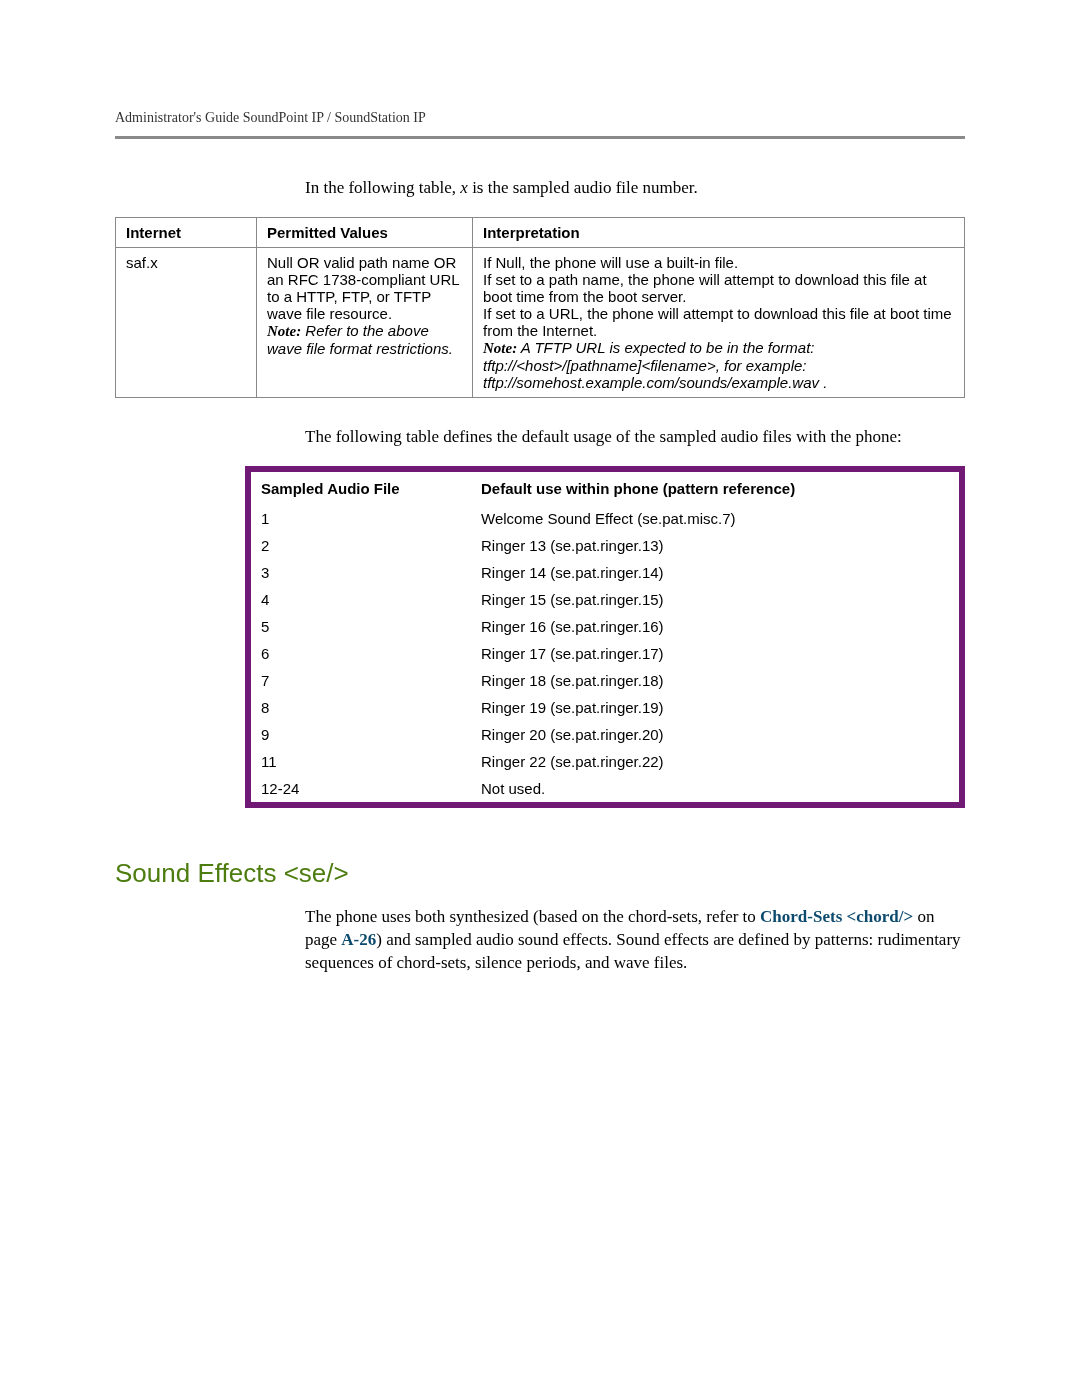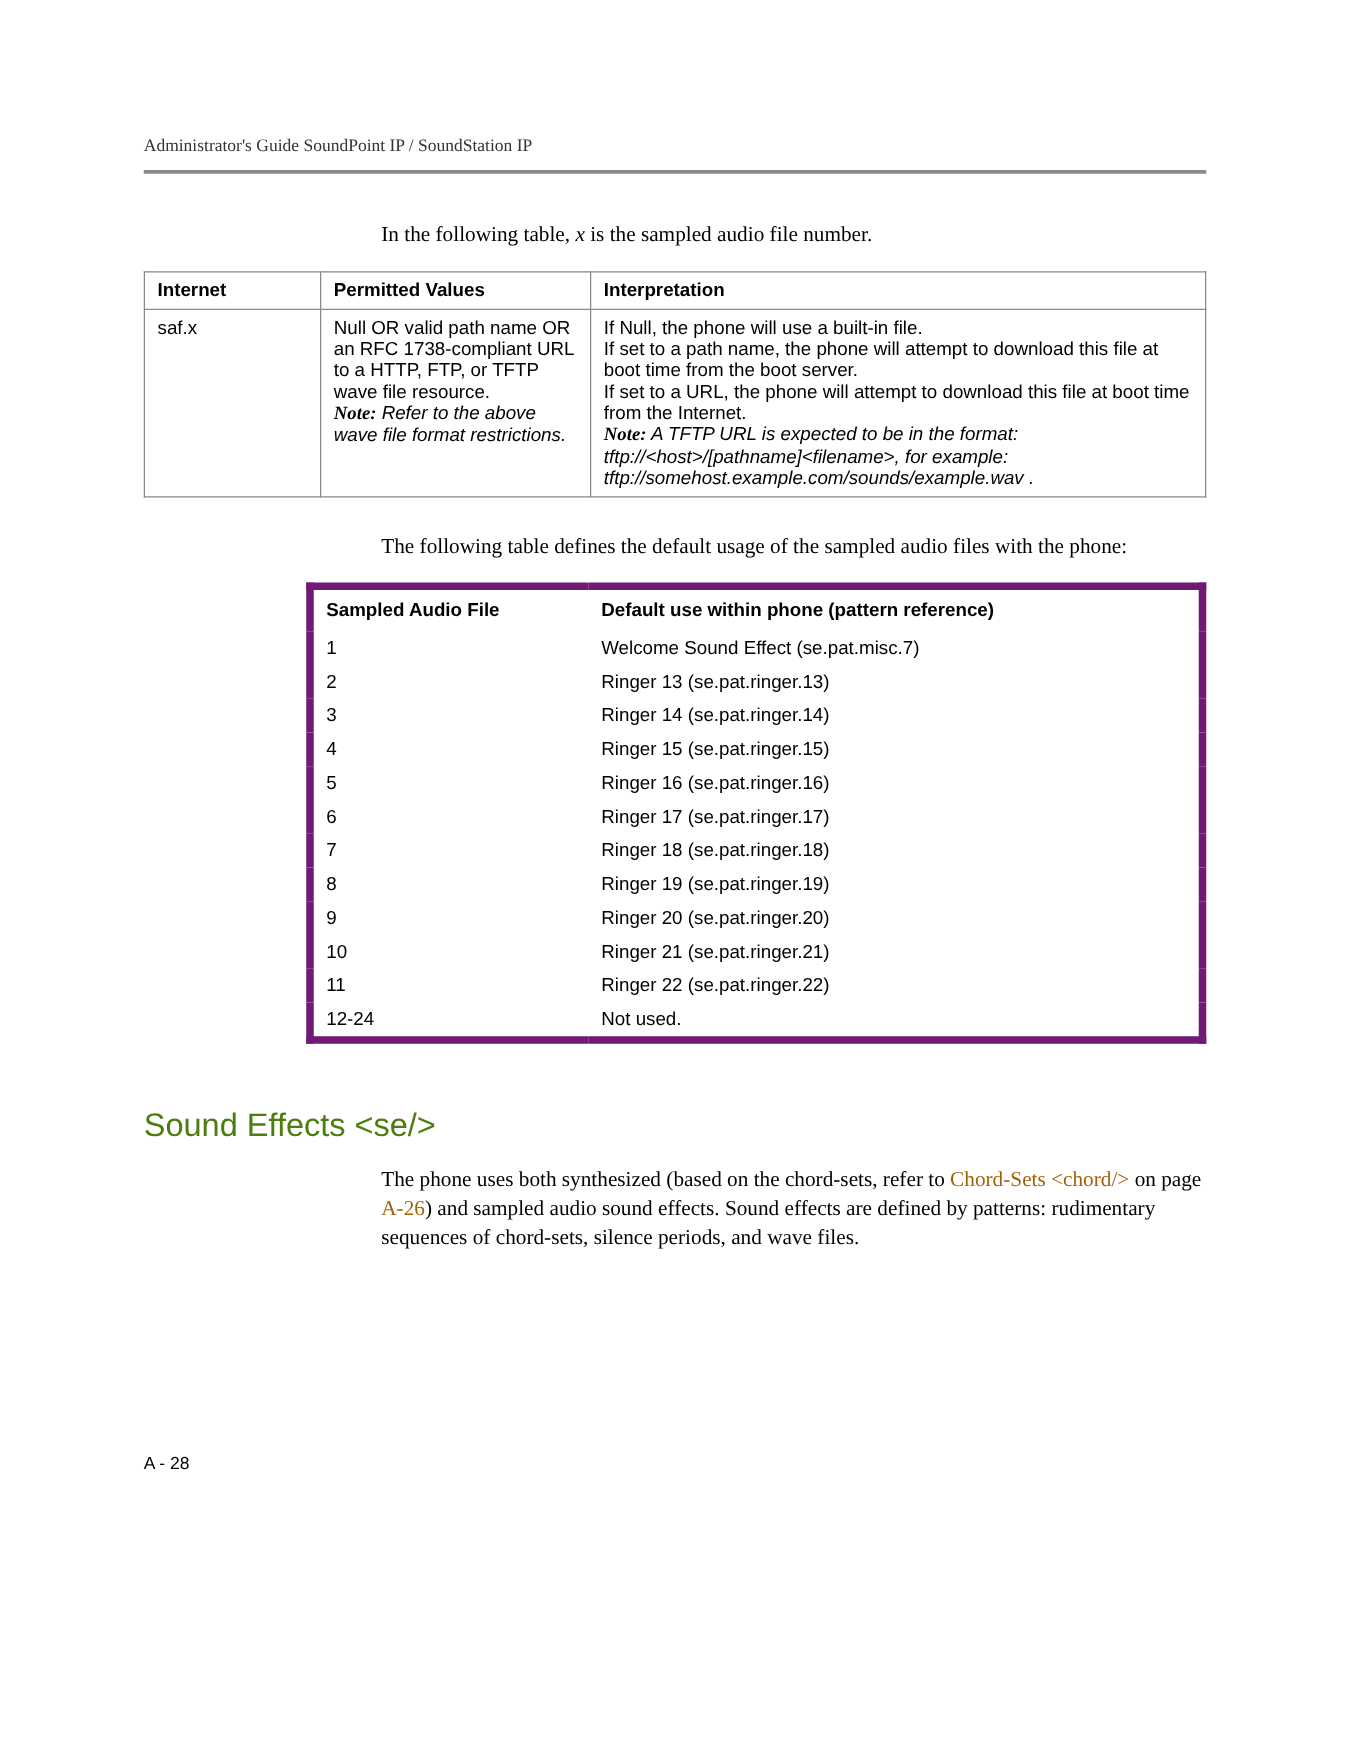--- a/index.html
+++ b/index.html
@@ -81,21 +81,21 @@
     color: #4d7c0f;
     font-size: 26px;
     margin: 0 0 14px 0;
   }
   .section-body {
     font-family: Georgia, 'Times New Roman', serif;
     font-size: 17px;
     margin-left: 190px;
     line-height: 1.35;
   }
-  .link { color: #a16207; }
+  .link { color: #0c4a6e; font-weight: bold; }
 
   .page-number {
     font-family: Arial, Helvetica, sans-serif;
     font-size: 14px;
     margin-top: 160px;
   }
 </style>
 </head>
 <body>
 
@@ -173,33 +173,28 @@
         </tr>
         <tr>
           <td class="usage-col1">8</td>
           <td>Ringer 19 (se.pat.ringer.19)</td>
         </tr>
         <tr>
           <td class="usage-col1">9</td>
           <td>Ringer 20 (se.pat.ringer.20)</td>
         </tr>
         <tr>
-          <td class="usage-col1">10</td>
-          <td>Ringer 21 (se.pat.ringer.21)</td>
-        </tr>
-        <tr>
           <td class="usage-col1">11</td>
           <td>Ringer 22 (se.pat.ringer.22)</td>
         </tr>
         <tr>
           <td class="usage-col1">12-24</td>
           <td>Not used.</td>
         </tr>
       </tbody>
   </table>
 
   <h2 class="section-title">Sound Effects &lt;se/&gt;</h2>
   <p class="section-body">
     <span>The phone uses both synthesized (based on the chord-sets, refer to </span><span class="link">Chord-Sets &lt;chord/&gt;</span><span> on page </span><span class="link">A-26</span><span>) and sampled audio sound effects. Sound effects are defined by patterns: rudimentary sequences of chord-sets, silence periods, and wave files.</span>
   </p>
 
-  <div class="page-number">A - 28</div>
 </div>
 
 </body></html>

